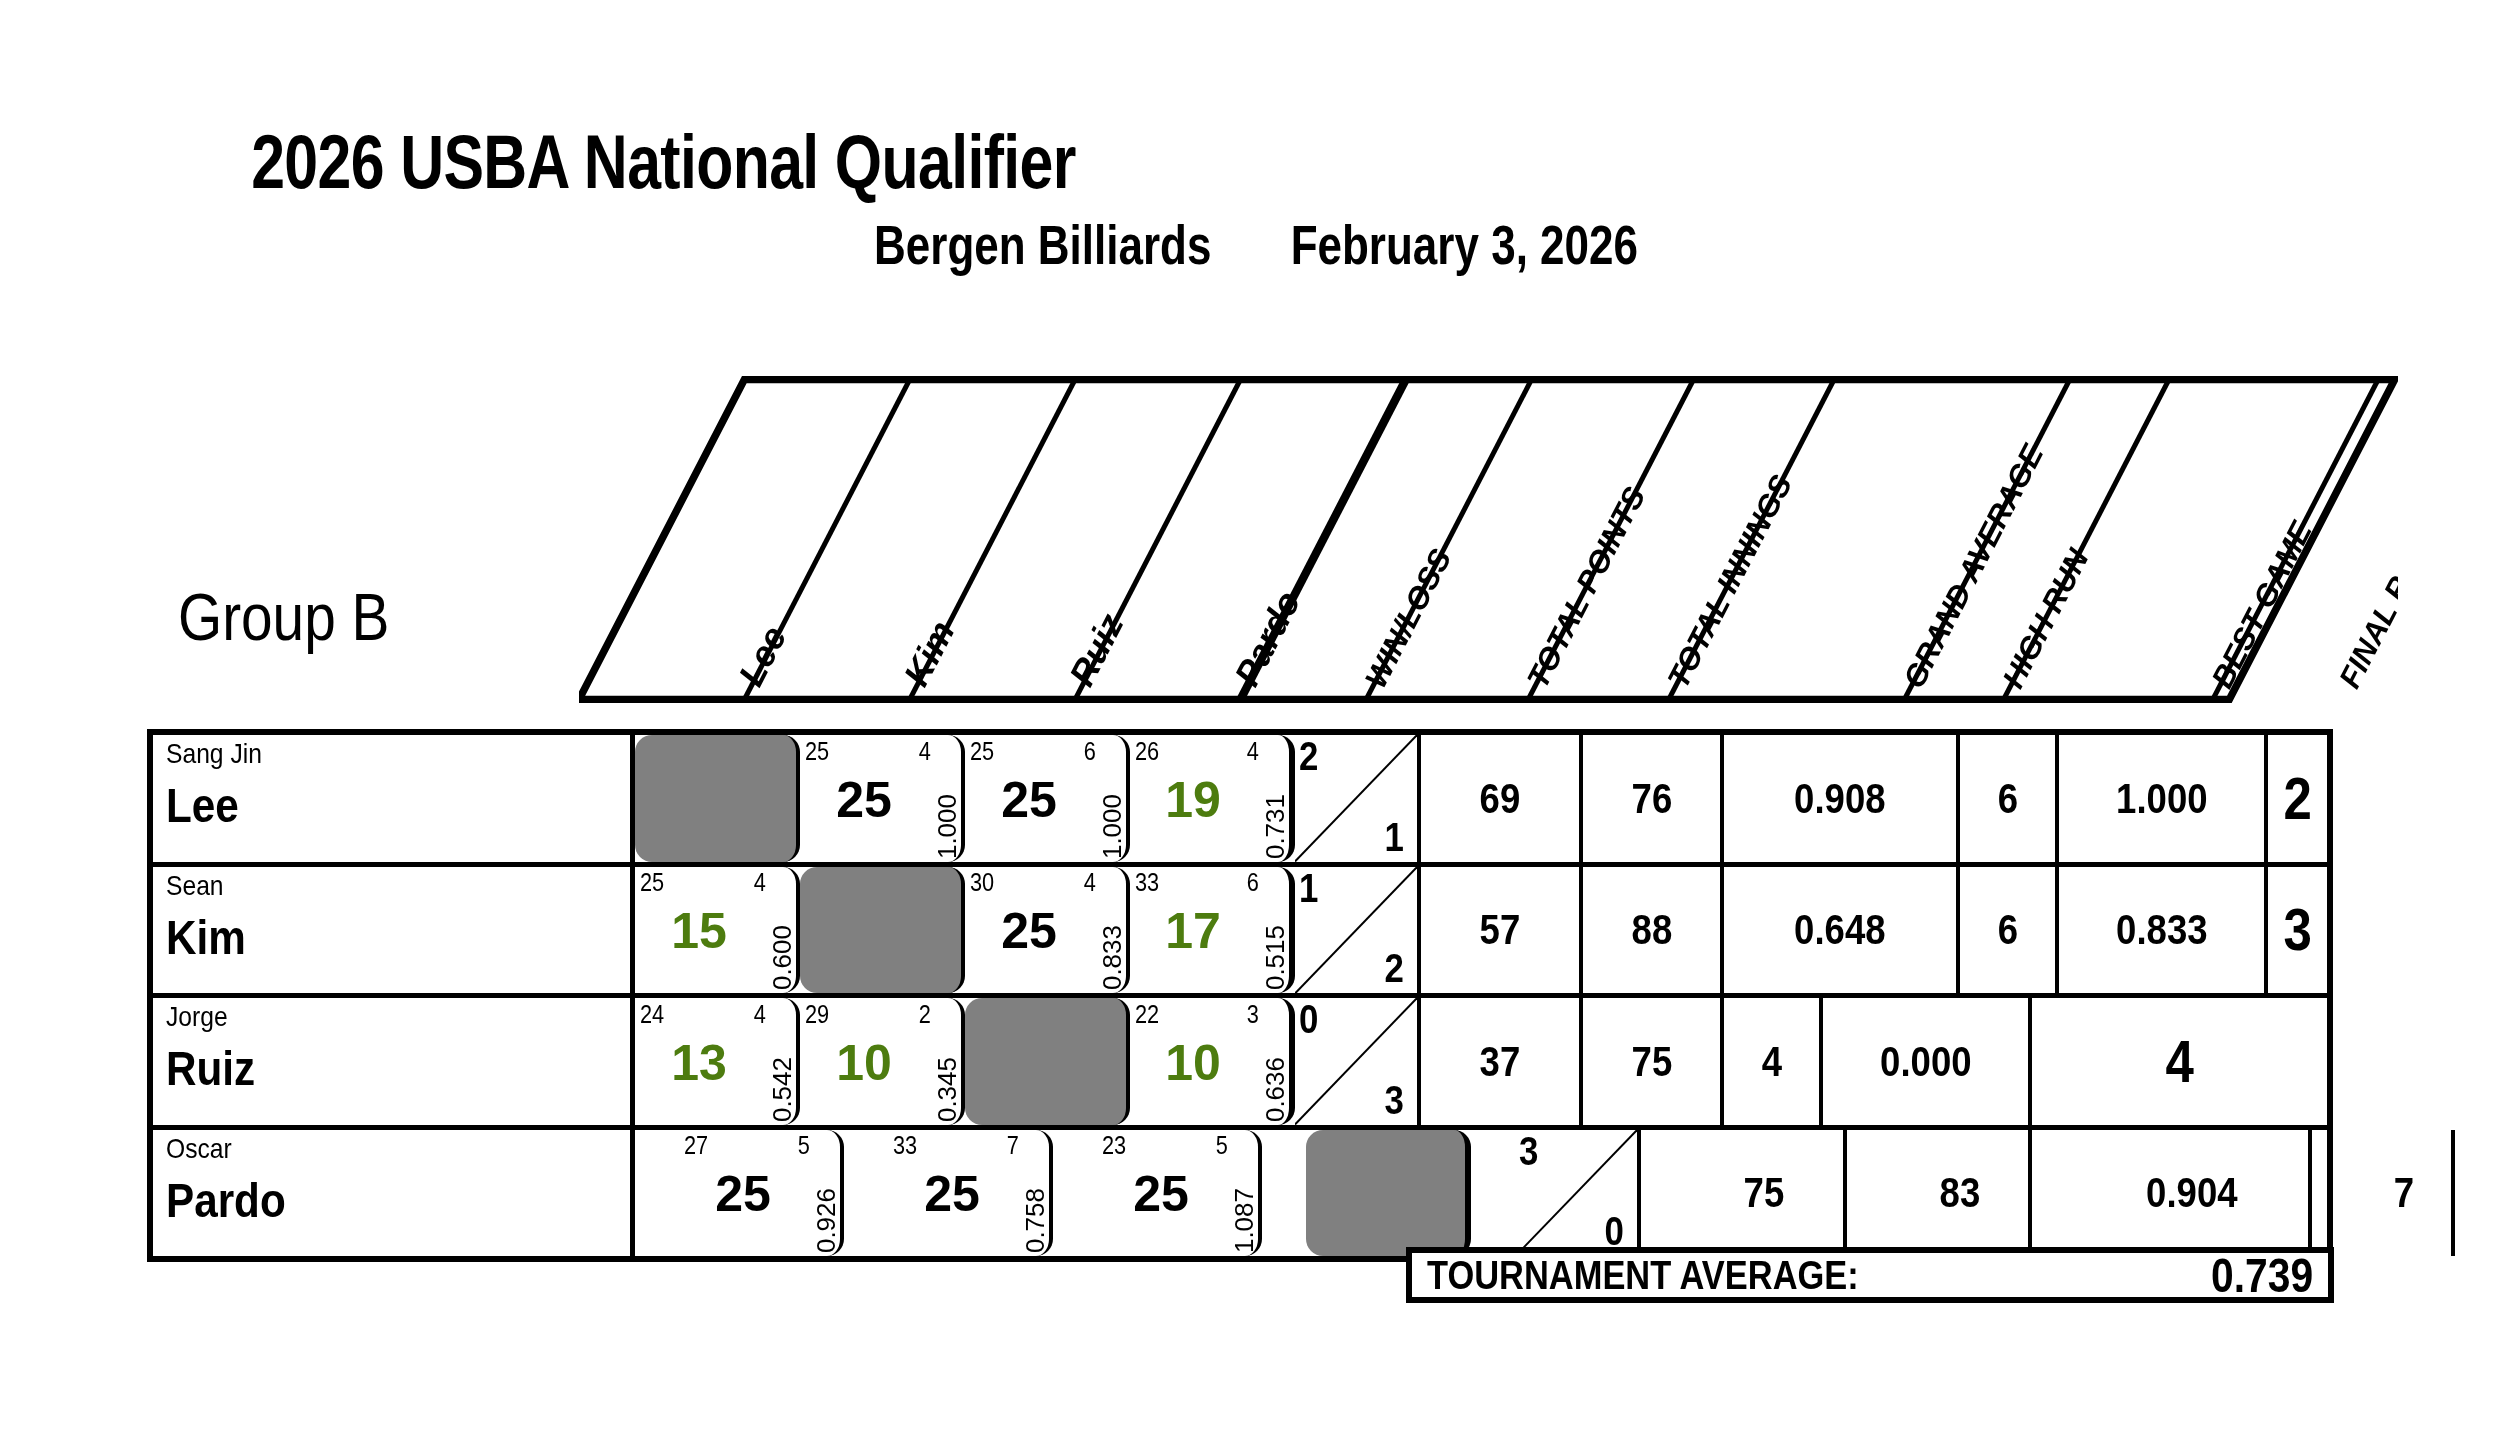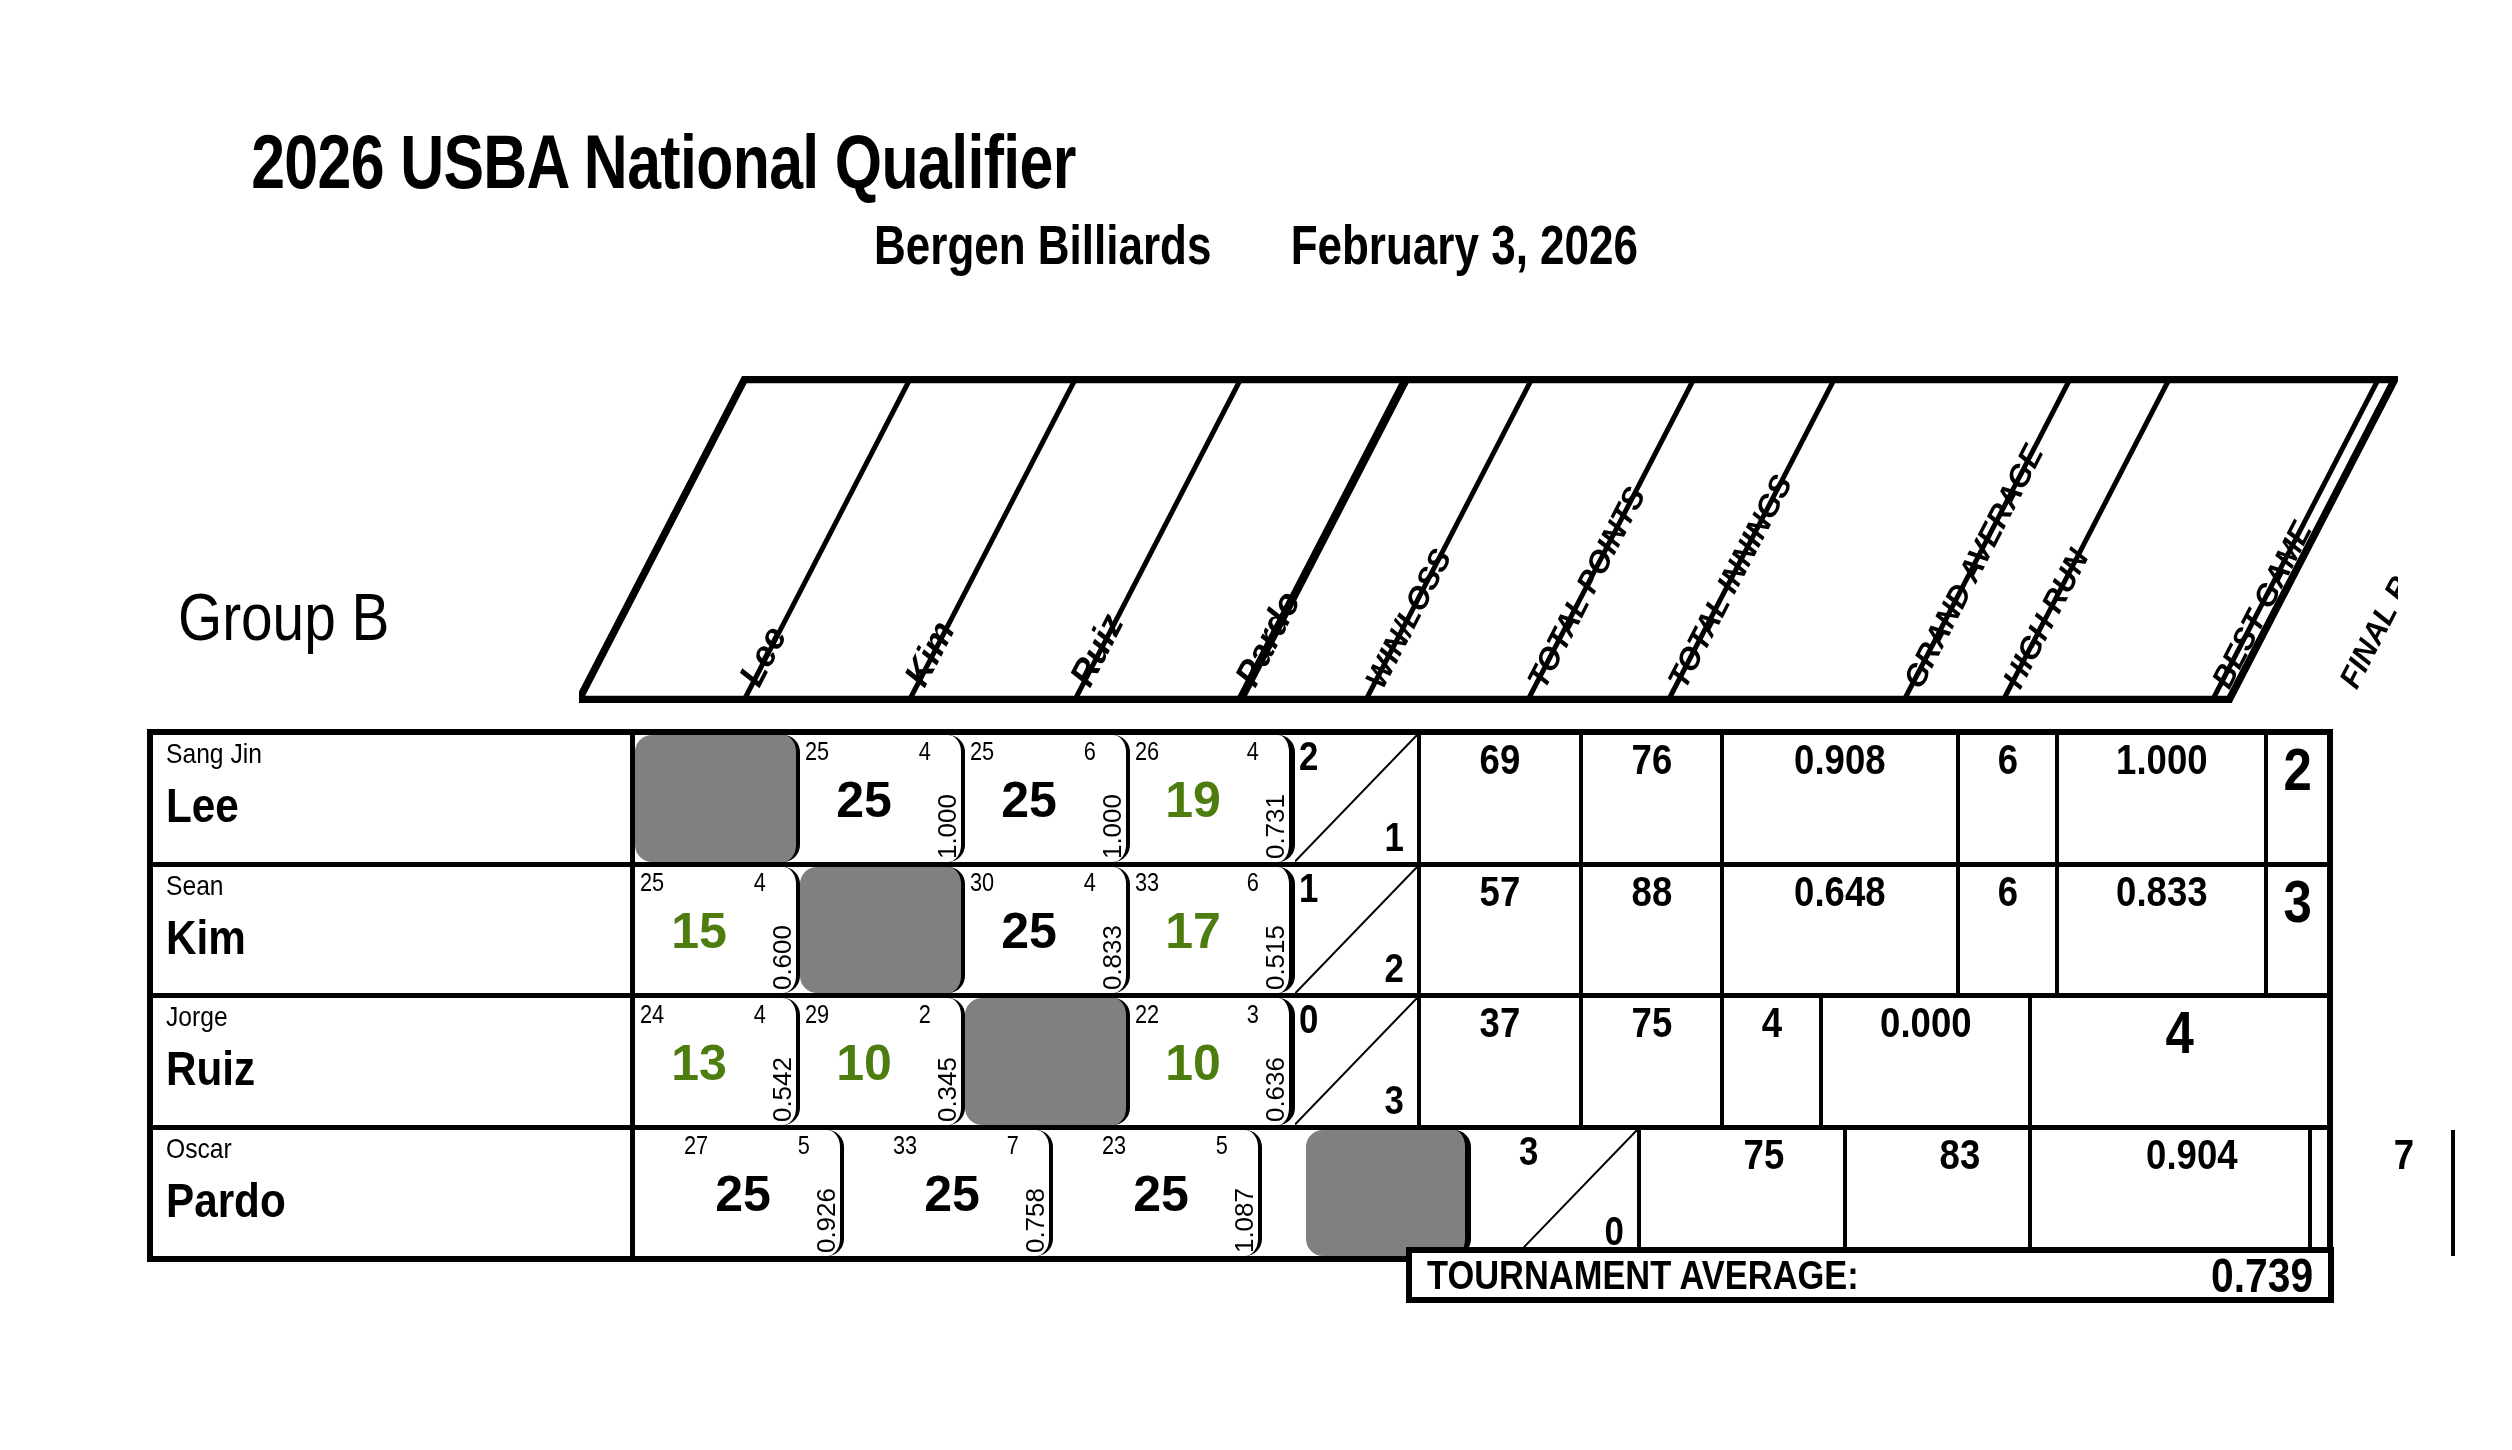--- a/index.html
+++ b/index.html
@@ -220,21 +220,21 @@
     transform-origin: right bottom;
   }
 
   
   .stat-cell {
     position: relative;
     border-right: 4.1px solid #000;
     box-sizing: border-box;
     background: #fff;
     display: flex;
-    align-items: flex-start;
+    align-items: center;
     justify-content: center;
     font-size: 43px;
     font-weight: 700;
   }
   .stat-cell > span { transform: scaleX(0.85); display:block; white-space: nowrap; }
   .c-points   { flex: 0 0 162px; width: 162px; }
   .c-innings  { flex: 0 0 141px; width: 141px; }
   .c-average  { flex: 0 0 236px; width: 236px; }
   .c-highrun  { flex: 0 0 99px; width: 99px; }
   .c-bestgame { flex: 0 0 209px; width: 209px; }

